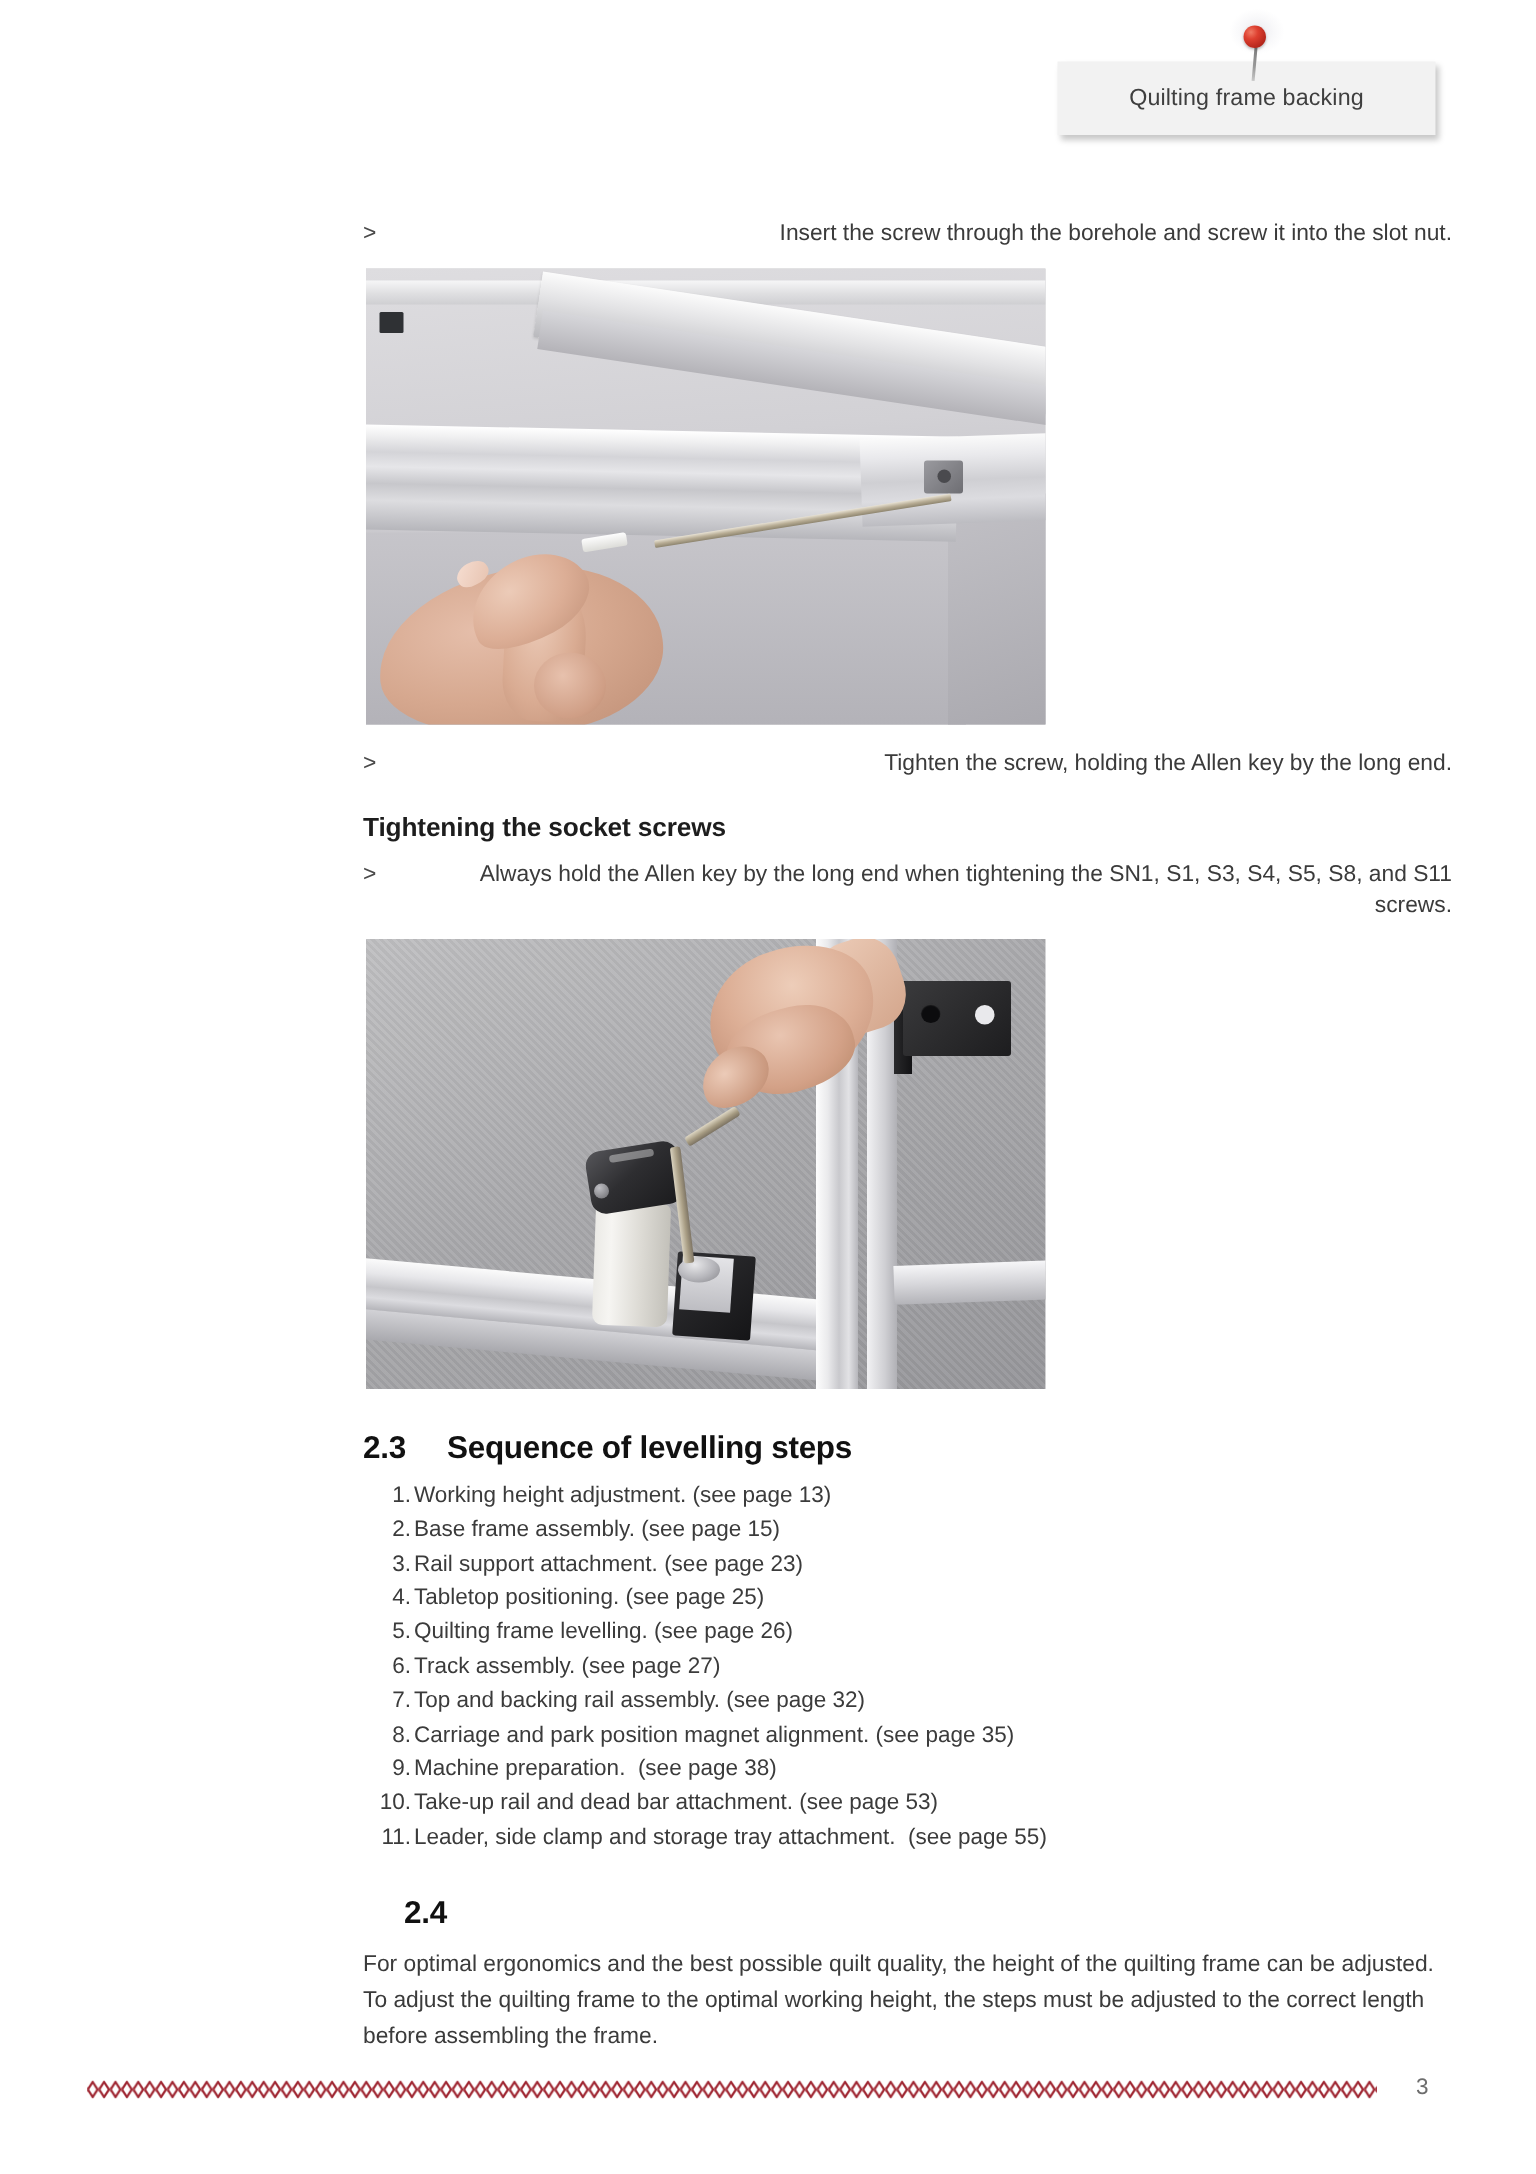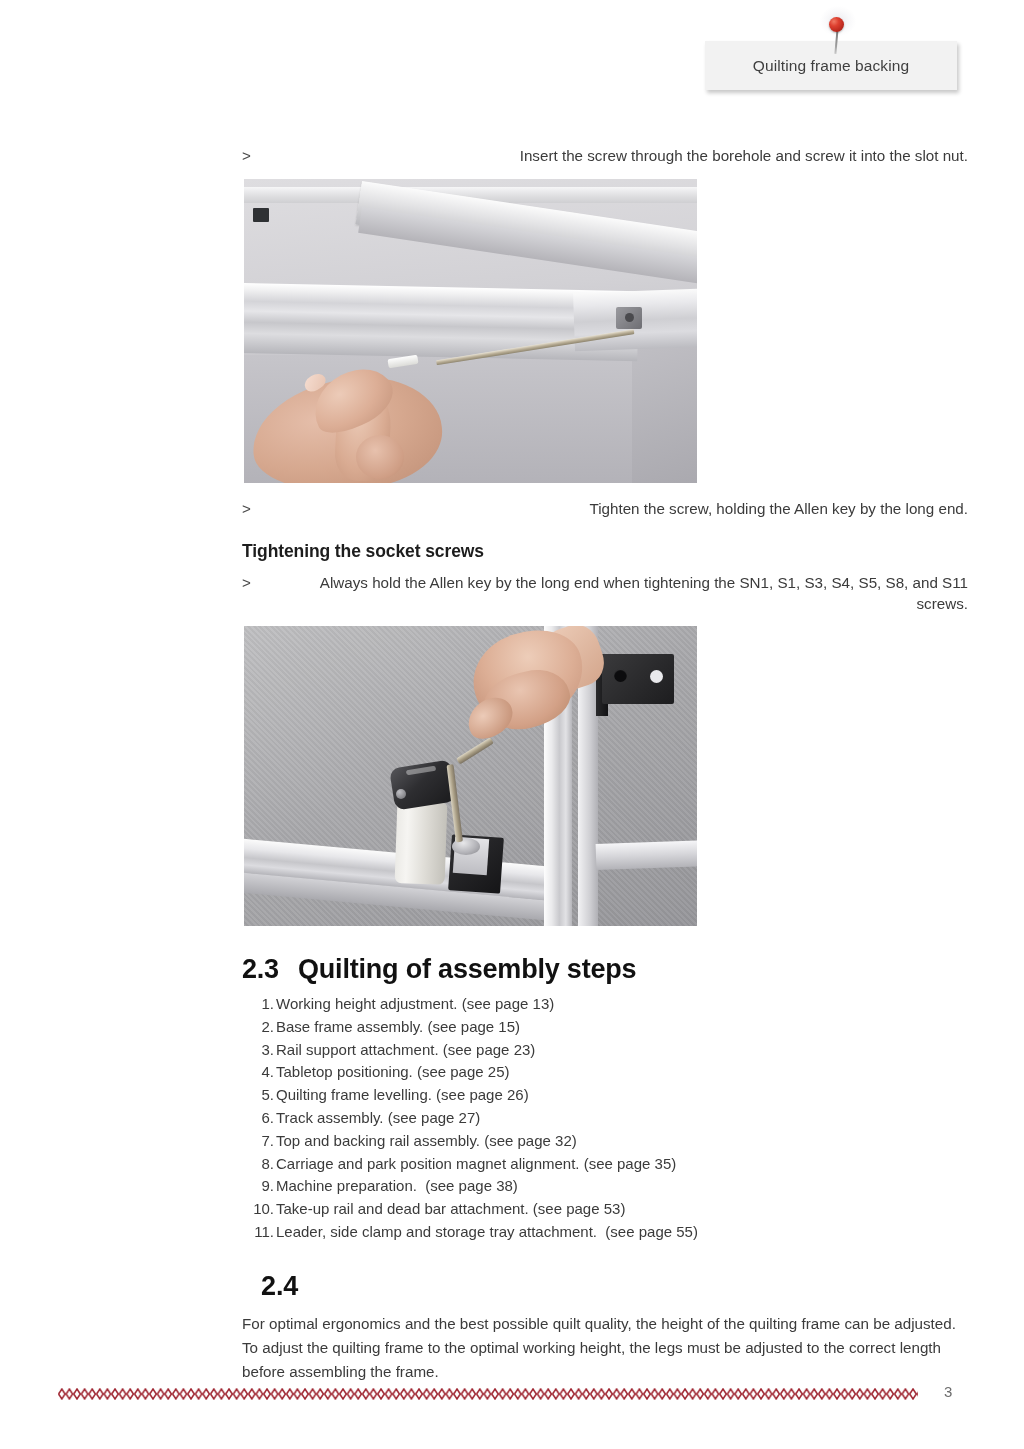--- a/index.html
+++ b/index.html
@@ -336,21 +336,21 @@
   }
 
   
   .h-sub {
     font-size: 17.5px;
     font-weight: bold;
     color: #1d1d1d;
     letter-spacing: -0.1px;
   }
   .h-section {
-    font-size: 27px;
+    font-size: 21px;
     font-weight: bold;
     color: #111111;
     display: flex;
     letter-spacing: -0.2px;
   }
   .h-section .num { width: 56px; flex: 0 0 56px; }
 
   
   .num-item {
     display: flex;
@@ -465,21 +465,21 @@
     <div class="hand2">
       <div class="wrist"></div>
       <div class="palm"></div>
       <div class="knuckles"></div>
       <div class="thumb"></div>
     </div>
   </div>
 
   <div class="h-section" style="margin-top:28px;">
     <span class="num">2.3</span>
-    <span>Quilting of assembly steps</span>
+    <span>Sequence of levelling steps</span>
   </div>
 
   <div id="steps-list" style="margin-top:8px;margin-left:8px;">
       <div class="num-item">
         <span class="n">1.</span>
         <span class="t">Working height adjustment. (see page 13)</span>
       </div>
       <div class="num-item">
         <span class="n">2.</span>
         <span class="t">Base frame assembly. (see page 15)</span>
@@ -519,21 +519,21 @@
       <div class="num-item">
         <span class="n">11.</span>
         <span class="t">Leader, side clamp and storage tray attachment.  (see page 55)</span>
       </div>
     </div>
 
   <div class="h-section" style="margin-top:27px;text-align:right;">
     <span class="num">2.4</span>
   </div>
 
-  <div class="body-par" style="margin-top:10px;width:722px;">For optimal ergonomics and the best possible quilt quality, the height of the quilting frame can be adjusted. To adjust the quilting frame to the optimal working height, the legs must be adjusted to the correct length before assembling the frame.</div>
+  <div class="body-par" style="margin-top:10px;width:722px;">For optimal ergonomics and the best possible quilt quality, the height of the quilting frame can be adjusted. To adjust the quilting frame to the optimal working height, the steps must be adjusted to the correct length before assembling the frame.</div>
 
 </div>
 
 <div id="footer-rule">
   <svg width="860" height="12" viewBox="0 0 860 12" preserveAspectRatio="none">
     <defs>
       <pattern id="stitch" x="0" y="0" width="7.6" height="12" patternUnits="userSpaceOnUse">
         <path d="M3.8 1 L7 6 L3.8 11 L0.6 6 Z" fill="none" stroke="#9e2430" stroke-width="1.5"></path>
         <path d="M0.6 6 L-2.6 1 M0.6 6 L-2.6 11" stroke="#b5555e" stroke-width="1"></path>
       </pattern>

